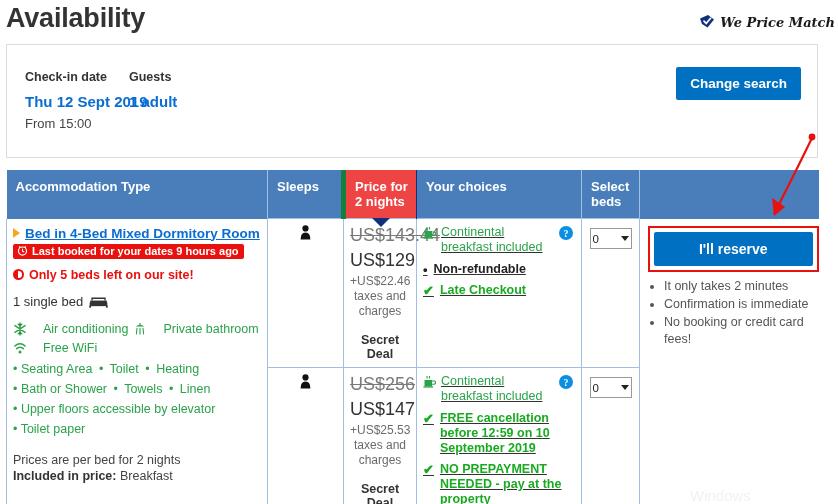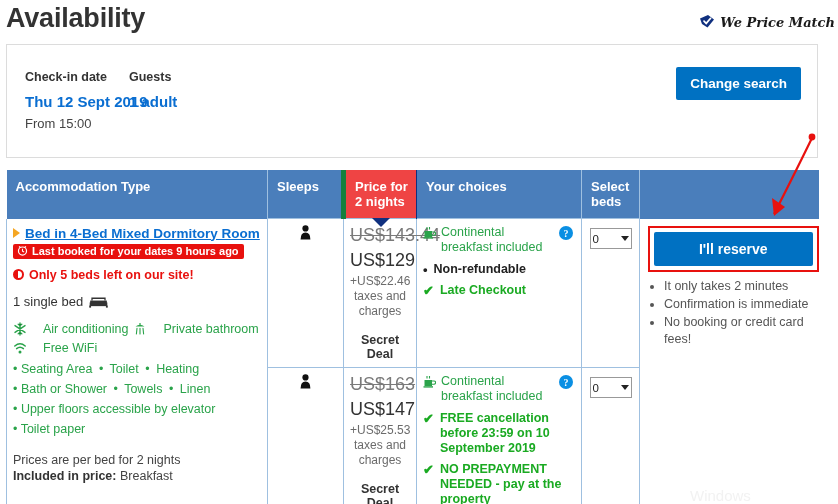--- a/index.html
+++ b/index.html
@@ -139,21 +139,21 @@
   .avail-table td{
     border:1px solid #9fc0e0;
     vertical-align:top;
     padding:6px 7px;
     background:#ffffff;
     box-sizing:border-box;
   }
   td.room-cell{border-top:none;padding:5px 6px 6px 6px;}
   td.sleeps-cell{text-align:center;padding-top:6px;}
   td.price-cell{text-align:center;padding:6px 6px 6px 6px;}
-  td.choices-cell{padding:6px 6px;}
+  td.choices-cell{padding:6px 6px;text-decoration:underline;}
   td.beds-cell{text-align:center;padding-top:9px;}
   td.reserve-cell{border:none;padding:0 0 0 8px;vertical-align:top;background:#fff;}
 
   
   .room-title{
     display:flex;align-items:center;gap:5px;
     margin:2px 0 3px 0;
   }
   .tri-right{
     width:0;height:0;
@@ -564,40 +564,40 @@
 
     <tr>
       <td class="sleeps-cell">
         <svg class="person-ico" viewBox="0 0 11 15">
           <circle cx="5.5" cy="3.4" r="3.1" fill="#111"></circle>
           <path d="M0.6 14.5 Q0.6 7.6 5.5 7.6 Q10.4 7.6 10.4 14.5 Z" fill="#111"></path>
         </svg>
       </td>
 
       <td class="price-cell">
-        <div class="old-price">US$163</div>
+        <div class="old-price">US$256</div>
         <div class="new-price">US$147</div>
         <div class="tax-note">+US$25.53 taxes and charges</div>
         <div class="secret-deal">Secret Deal</div>
       </td>
 
       <td class="choices-cell">
         <div class="choice-break">
           <svg class="coffee-ico" viewBox="0 0 13 13">
             <rect x="1.5" y="5" width="7.5" height="6" fill="#2aa34a"></rect>
             <path d="M9 6 h2 a1.6 1.6 0 0 1 0 3.2 h-2" fill="none" stroke="#2aa34a" stroke-width="1.1"></path>
             <rect x="0.5" y="11.2" width="9.5" height="1.4" fill="#2aa34a"></rect>
             <path d="M4 1 L4 3.6 M6.5 1 L6.5 3.6" stroke="#2aa34a" stroke-width="1.1"></path>
           </svg>
           <span>Continental breakfast included</span>
           <span class="help-ico">?</span>
         </div>
         <div class="choice-row green">
           <span class="chk">✔</span>
-          <span>FREE cancellation before 23:59 on 10 September 2019</span>
+          <span>FREE cancellation before 12:59 on 10 September 2019</span>
         </div>
         <div class="choice-row green">
           <span class="chk">✔</span>
           <span>NO PREPAYMENT NEEDED - pay at the property</span>
         </div>
 
       </td>
 
       <td class="beds-cell">
         <div class="bed-select">

